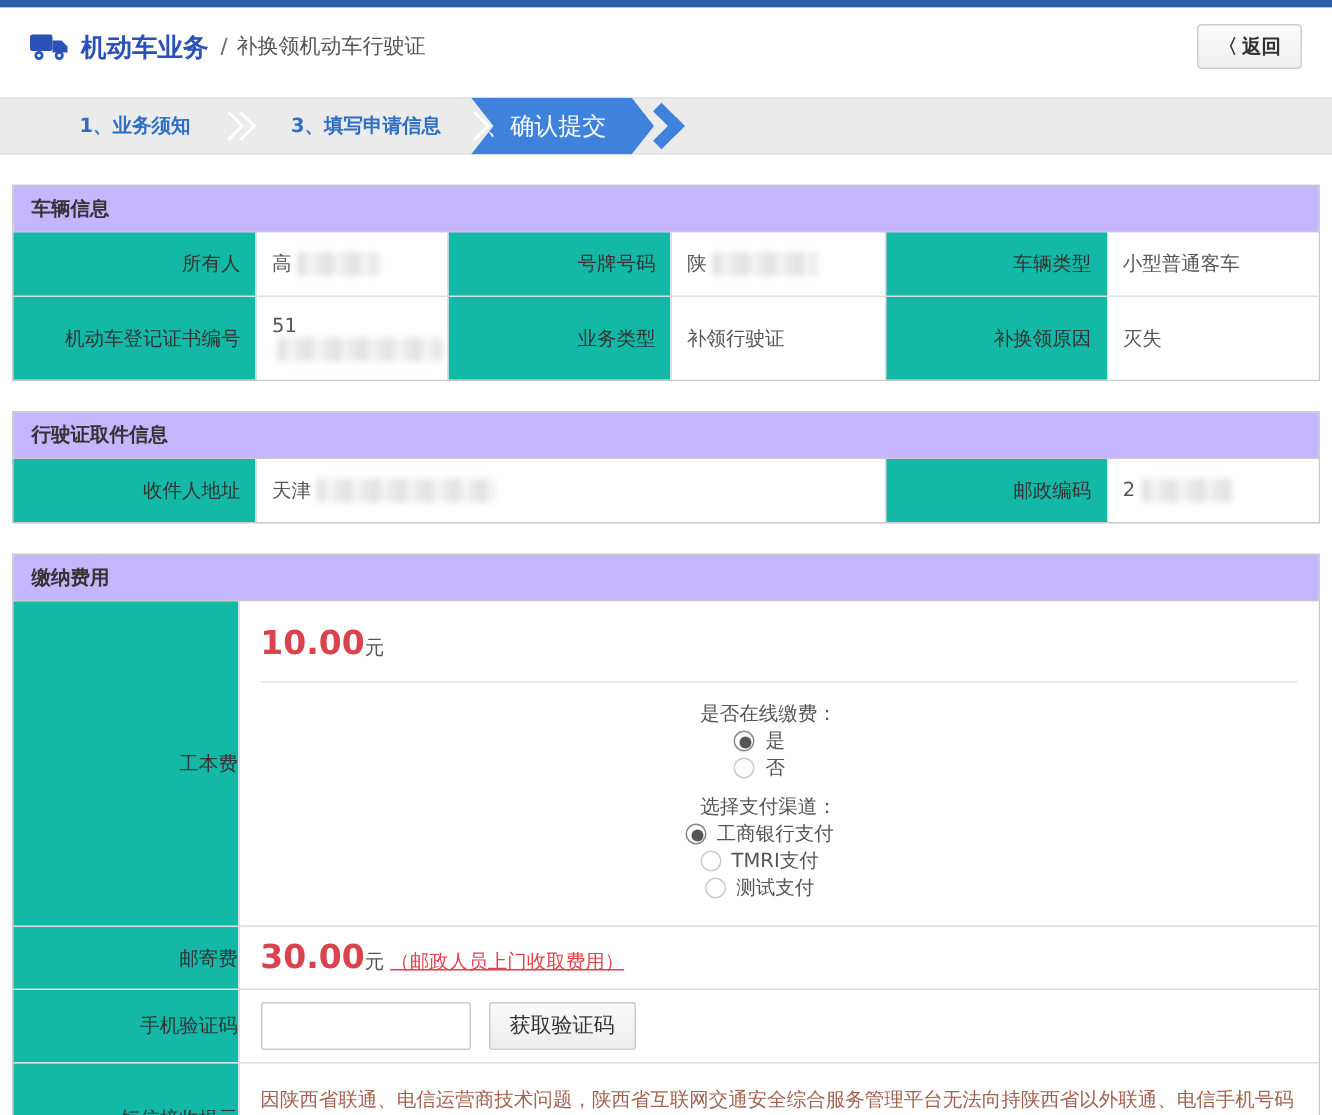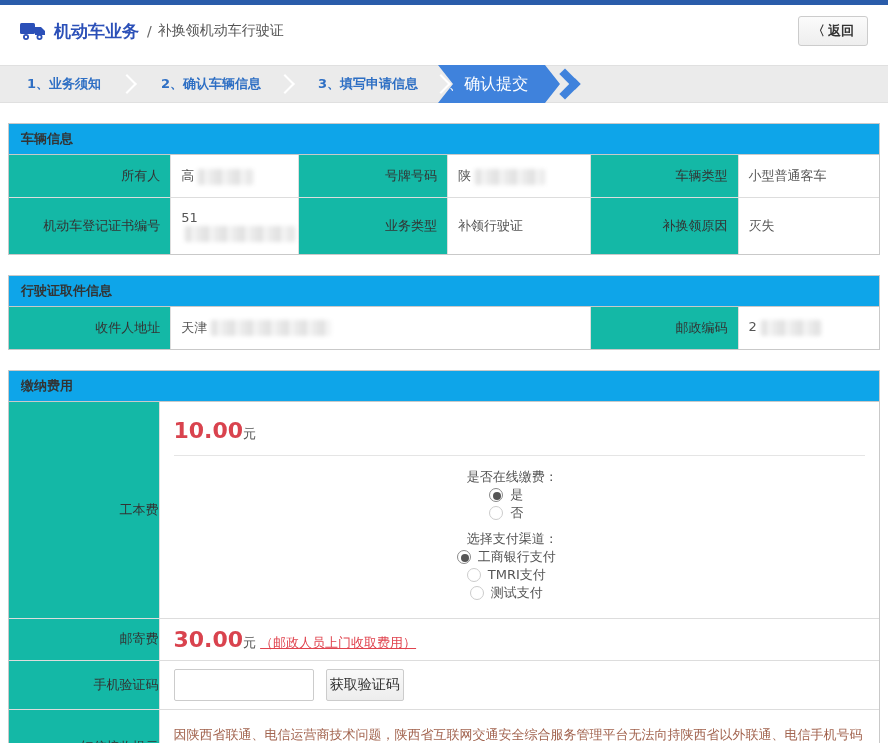--- a/index.html
+++ b/index.html
@@ -12,35 +12,35 @@
   .page-title { font-size:17px; font-weight:bold; color:#2b50b8; }
   .crumb-sep { font-size:14px; color:#666; margin:0 6px 0 8px; }
   .page-subtitle { font-size:14px; color:#555; }
   .back-btn { margin-left:auto; margin-right:10px; background:linear-gradient(#fbfbfb,#eee);
               border:1px solid #ccc; border-radius:3px; padding:5px 13px; font-size:13px;
               font-weight:bold; color:#333; cursor:pointer; font-family:inherit; }
   .back-btn .chev { margin-right:3px; font-weight:bold; }
 
   
   .steps { display:flex; align-items:center; height:38px; background:#ebebeb; margin-top:8px;
-           border-top:1px solid #e0e0e0; border-bottom:1px solid #e0e0e0; }
+           border-top:1px solid #e0e0e0; border-bottom:1px solid #e0e0e0;padding-left:26px; }
   .step { font-size:13px; font-weight:bold; color:#2e6fc4; text-align:center; cursor:pointer; }
   .step-1 { width:128px; } .step-2 { width:150px; } .step-3 { width:148px; }
   .sep-chevron { width:14px; height:14px; border-top:2px solid #fff; border-right:2px solid #fff;
                  transform:rotate(45deg); margin:0 2px 0 -8px; flex:0 0 auto; }
   .step-active { position:relative; width:122px; height:38px; line-height:38px; color:#fff;
                  background:#3f82dc; margin-left:-12px; cursor:pointer;
                  clip-path:polygon(0 0, calc(100% - 15px) 0, 100% 50%, calc(100% - 15px) 100%, 0 100%, 15px 50%); }
   .tail-chevron { width:22px; height:22px; border-top:8px solid #3f82dc; border-right:8px solid #3f82dc;
                   transform:rotate(45deg); margin-left:-6px; flex:0 0 auto; }
 
   
   .content { padding:0 8px; }
   .section { border:1px solid #c9c9c9; margin-top:20px; }
-  .section-head { background:#0ea5e9; border-bottom:1px solid #c9c9c9; padding:6px 12px;
+  .section-head { background:#c4b5fd; border-bottom:1px solid #c9c9c9; padding:6px 12px;
                   font-size:13px; font-weight:bold; color:#333; }
   table { width:100%; border-collapse:collapse; table-layout:fixed; }
   td { font-size:13px; vertical-align:middle; }
   .info-table td { padding:12px 10px; height:42px; }
   .info-table tr + tr td { border-top:1px solid #ddd; }
   td.lbl { background:#14b8a6; color:#333; text-align:right; }
   td.val { background:#fff; color:#555; text-align:left; border-left:1px solid #ddd; }
   td.val + td.lbl { border-left:1px solid #ddd; }
 
   
@@ -63,21 +63,21 @@
   .radio-caption { margin-right:14px; }
   .radio-opt { display:inline-flex; align-items:center; margin-right:26px; cursor:pointer; }
   .radio-circle { width:14px; height:14px; border-radius:50%; border:1px solid #ccc; background:#fff;
                   margin-right:7px; position:relative; flex:0 0 auto; }
   .radio-circle.on { border-color:#8a8a8a; }
   .radio-circle.on::after { content:""; position:absolute; left:3px; top:3px; width:8px; height:8px;
                             border-radius:50%; background:#555; }
   .code-input { width:140px; height:32px; border:1px solid #ccc; border-radius:2px; padding:0 8px;
                 font-size:13px; color:#333; vertical-align:middle; font-family:inherit; }
   .code-btn { height:32px; margin-left:8px; background:linear-gradient(#f9f9f9,#ededed);
-              border:1px solid #ccc; border-radius:2px; padding:0 3px; font-size:14px; color:#333;
+              border:1px solid #ccc; border-radius:2px; padding:0 13px; font-size:14px; color:#333;
               cursor:pointer; vertical-align:middle; font-family:inherit; }
   .sms-text { font-size:13px; color:#a2634e; line-height:1.95; padding:4px 0; }
 
   
   .footer { margin-top:6px; background:#f2f2f2; border-top:1px solid #e3e3e3; height:62px;
             display:flex; align-items:center; justify-content:flex-end; padding-right:53px; }
 </style>
 </head>
 <body>
 
@@ -94,21 +94,20 @@
   <span class="crumb-sep">/</span>
   <span class="page-subtitle">补换领机动车行驶证</span>
   <button class="back-btn">
     <span class="chev">〈</span><span>返回</span>
   </button>
 </div>
 
 <div class="steps">
   <div class="step step-1">1、业务须知</div>
   <div class="sep-chevron"></div>
-  <div class="step step-2">2、确认车辆信息</div>
   <div class="sep-chevron"></div>
   <div class="step step-3">3、填写申请信息</div>
   <div class="sep-chevron"></div>
   <div class="step-active">4、确认提交</div>
   <div class="tail-chevron"></div>
 </div>
 
 <div class="content">
 
   <div class="section">

